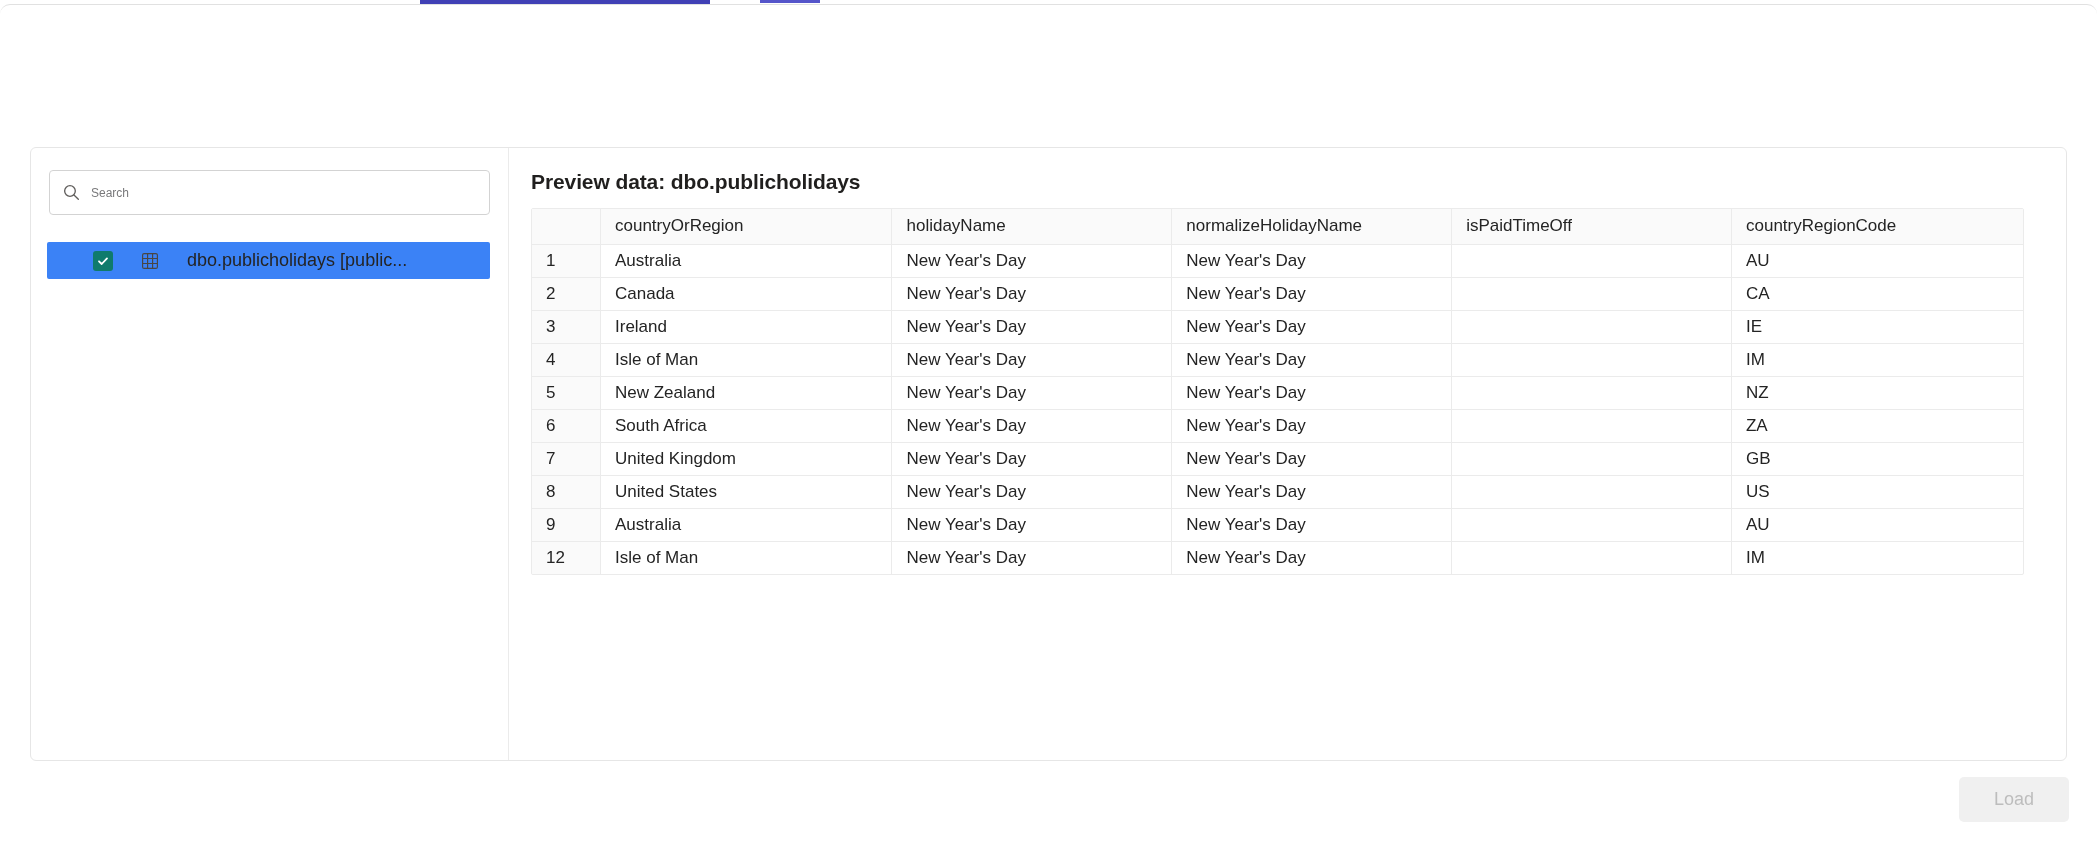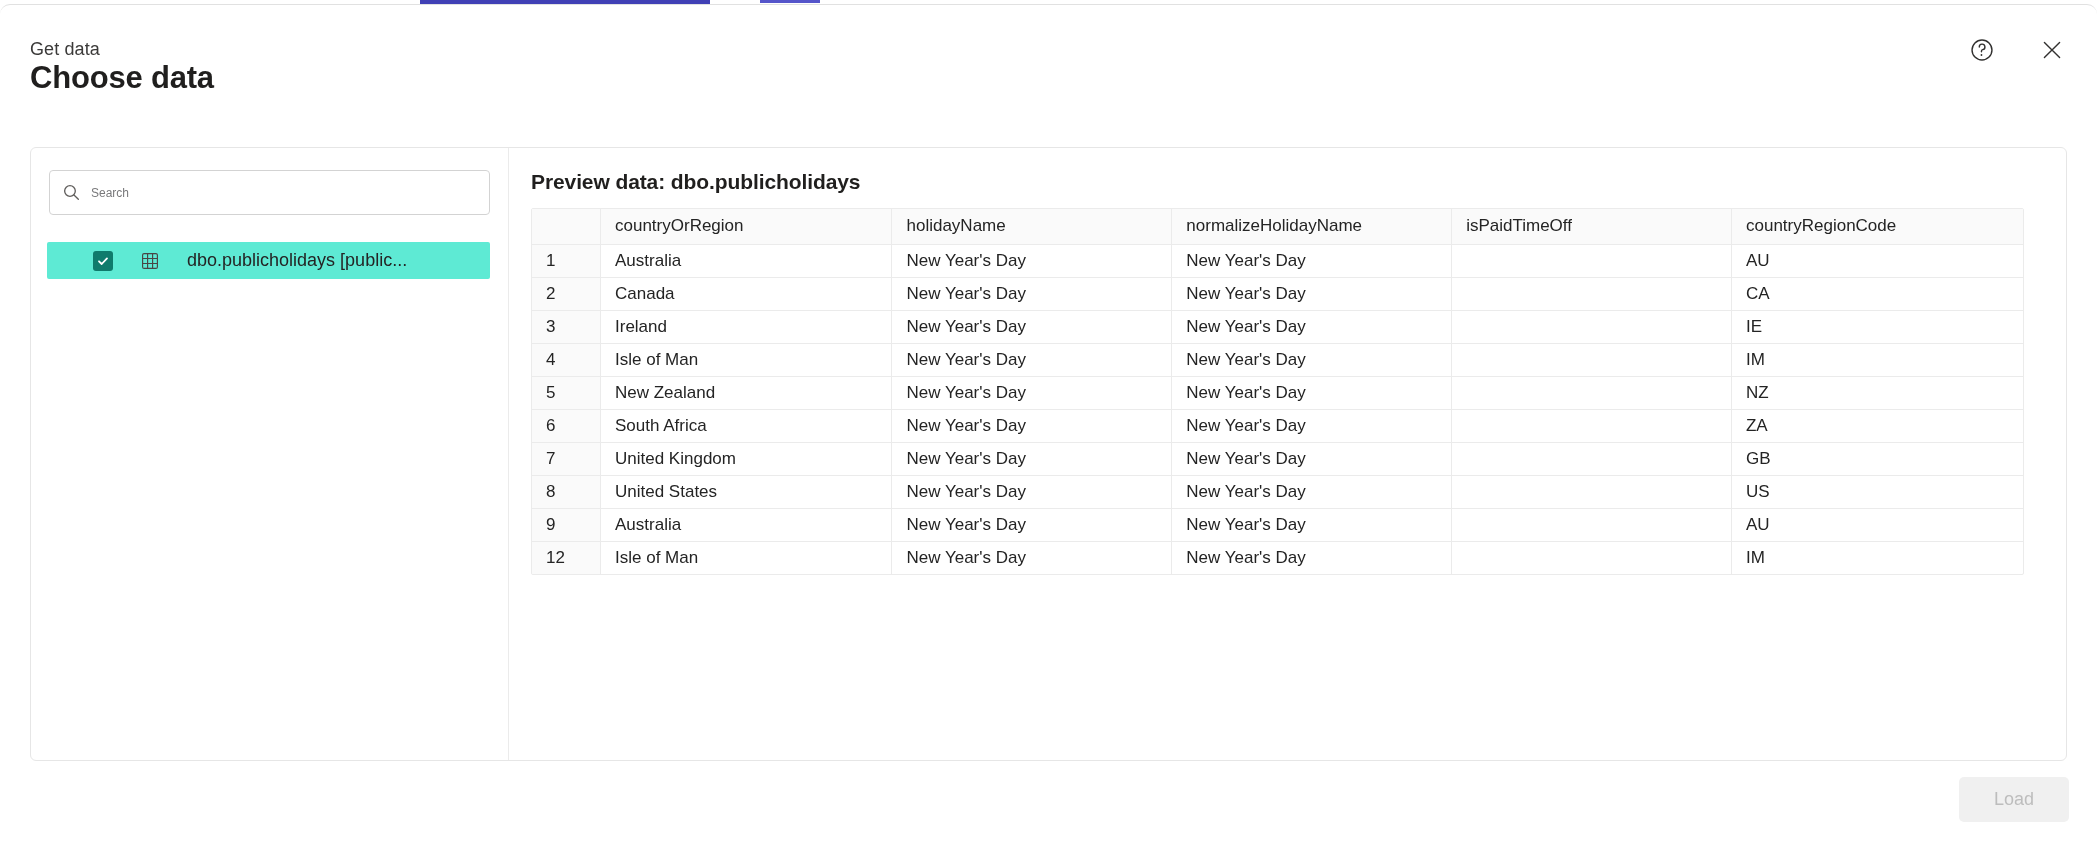--- a/index.html
+++ b/index.html
@@ -137,21 +137,21 @@
 
   .tree { margin-top: 27px; }
   .tree-row {
     display: flex;
     align-items: center;
     height: 37px;
     cursor: pointer;
     border-radius: 2px;
     padding-left: 2px;
   }
-  .tree-row.selected { background: #5eead4; gap: 16px; }
+  .tree-row.selected { background: #3b82f6; gap: 16px; }
   .tree-row.child { padding-left: 46px; margin-left: -2px; width: calc(100% + 2px); }
 
   .chevron {
     width: 28px;
     flex: 0 0 28px;
     display: flex;
     align-items: center;
     justify-content: center;
     color: #484644;
   }
@@ -271,43 +271,20 @@
 </head>
 <body>
 
 <div class="behind-strip">
   <div class="blue-bits"></div>
   <div class="blue-bits2"></div>
 </div>
 
 <div class="dialog">
 
-  <div class="header">
-    <div class="eyebrow">Get data</div>
-    <div class="title">Choose data</div>
-
-    <div class="header-actions">
-      <button class="icon-btn" title="Help">
-        <span>
-          <svg width="26" height="26" viewBox="0 0 24 24" fill="none" stroke="#323130" stroke-width="1.3">
-            <circle cx="12" cy="12" r="9.2"></circle>
-            <path d="M9.5 9.2a2.6 2.6 0 1 1 3.1 2.5c-.7.2-1.1.8-1.1 1.5v.5" stroke-linecap="round"></path>
-            <circle cx="11.5" cy="16.6" r="0.85" fill="#323130" stroke="none"></circle>
-          </svg>
-        </span>
-      </button>
-      <button class="icon-btn" title="Close">
-        <span>
-          <svg width="26" height="26" viewBox="0 0 24 24" fill="none" stroke="#323130" stroke-width="1.3" stroke-linecap="round">
-            <path d="M5 5 L19 19 M19 5 L5 19"></path>
-          </svg>
-        </span>
-      </button>
-    </div>
-  </div>
 
   <div class="body-area">
 
     <div class="left-panel">
 
       <div class="search-wrap">
         <span class="search-icon">
           <svg width="19" height="19" viewBox="0 0 20 20" fill="none" stroke="#605e5c" stroke-width="1.4">
             <circle cx="8.4" cy="8.4" r="5.6"></circle>
             <path d="M12.6 12.6 L17.2 17.2" stroke-linecap="round"></path>

